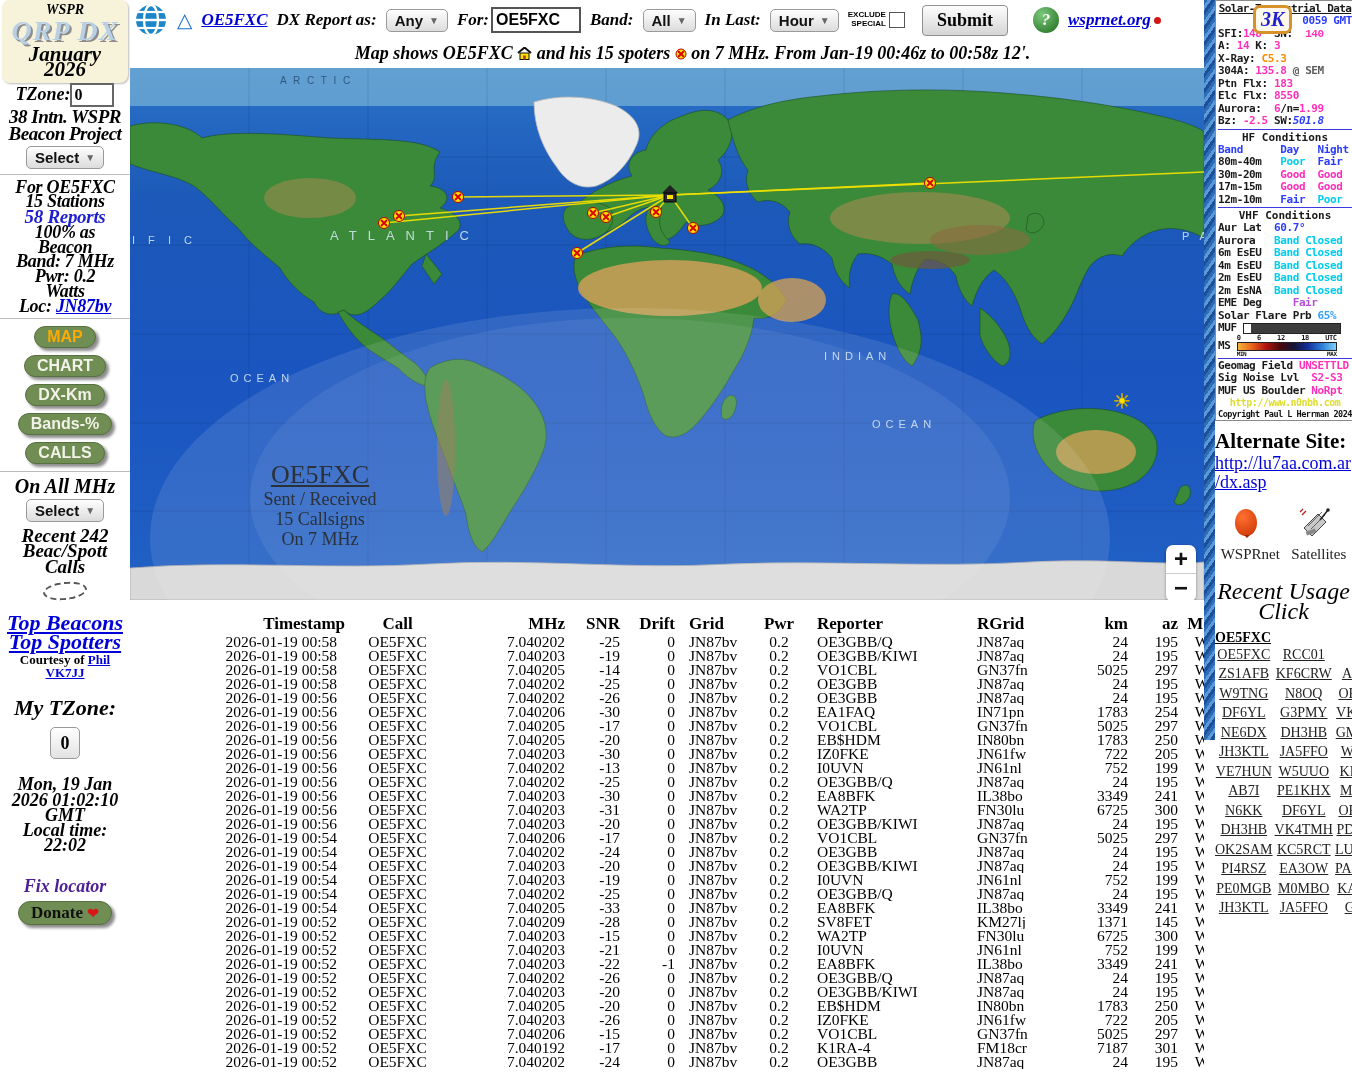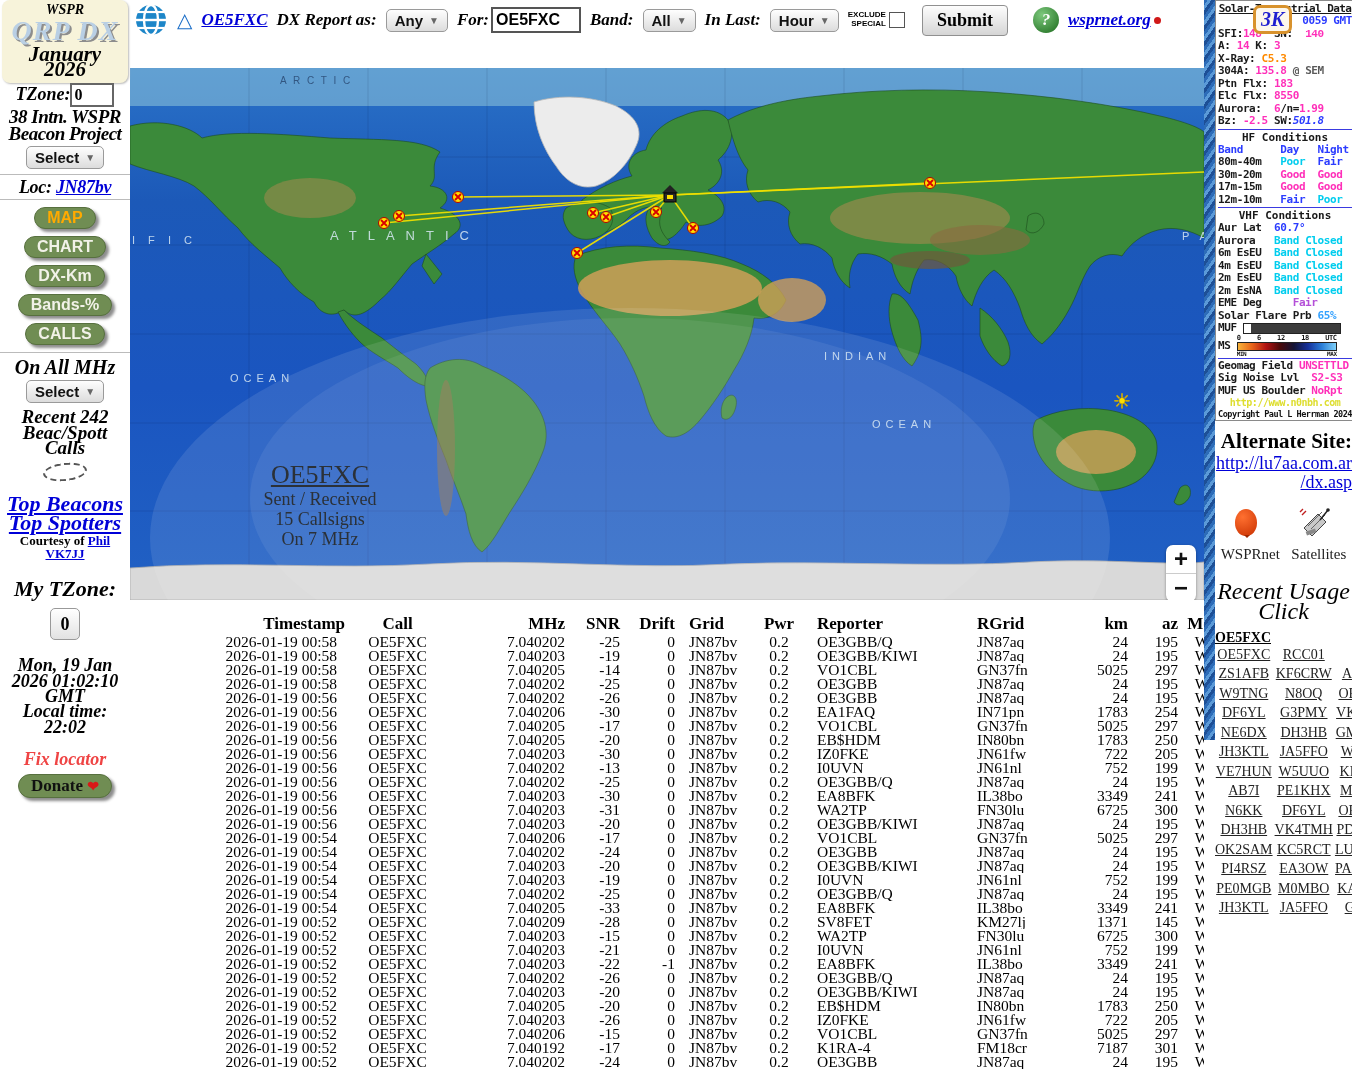--- a/index.html
+++ b/index.html
@@ -31,21 +31,21 @@
   .stats .rep{color:#1f1fd0;font-size:19px;}
   .onall{font:bold italic 20px "Liberation Serif",serif;line-height:.9;}
   .recent{font:bold italic 19px "Liberation Serif",serif;line-height:.8;margin-top:6px;}
   .spinner{width:40px;height:14px;border:2px dashed #555;border-radius:50%;margin:8px auto 2px;transform:rotate(-6deg);}
   .tops{font:bold italic 22px "Liberation Serif",serif;line-height:.85;margin-top:14px;}
   .court{font:bold 13px "Liberation Serif",serif;margin-top:2px;line-height:1;}
   .mytz{font:bold italic 22px "Liberation Serif",serif;margin-top:16px;}
   .tzbtn{display:block;margin:6px auto;width:30px;height:32px;background:linear-gradient(#fff,#e2e2e2);
          border:1px solid #999;border-radius:5px;font:bold 18px "Liberation Serif",serif;}
   .gmt{font:bold italic 18px "Liberation Serif",serif;line-height:.85;margin-top:18px;}
-  .fixloc{font:bold italic 18px "Liberation Serif",serif;color:#ef4444;margin-top:14px;cursor:pointer;}
+  .fixloc{font:bold italic 18px "Liberation Serif",serif;color:#4c1d95;margin-top:22px;cursor:pointer;}
   .donate{margin-top:4px;font:bold 17px "Liberation Serif",serif;color:#101010;}
   .donate .hrt{color:#d81818;font-size:14px;}
 
   
   #hdr{position:absolute;left:130px;top:0;width:1125px;height:68px;z-index:7;}
   #hdr-row{display:flex;align-items:center;gap:9px;padding-top:3px;padding-left:4px;}
   .hlbl{font:bold italic 17px "Liberation Serif",serif;white-space:nowrap;}
   .hlink{font:bold italic 17px "Liberation Serif",serif;}
   #for-input{width:80px;height:22px;border:2px solid #555;font:bold 16px "Liberation Sans",sans-serif;padding:0 3px;}
   .excl{font:bold 8px "Liberation Sans",sans-serif;line-height:1.1;text-align:right;}
@@ -93,21 +93,21 @@
   .mufbar{display:inline-block;width:96px;height:9px;background:#3c3c3c;border:1px solid #222;vertical-align:middle;position:relative;}
   .mufbar i{position:absolute;left:0;top:0;height:100%;width:7%;background:#fff;}
   .mswrap{display:inline-block;vertical-align:middle;width:100px;}
   .msticks{display:flex;justify-content:space-between;font-size:7px;line-height:7px;}
   .msbar{height:7px;border:1px solid #222;
      background:linear-gradient(90deg,#f7b23a,#e8641a,#b01212,#4a0a0a,#141436,#16309a,#2b7fd8,#7fd0f8);}
   .msmm{display:flex;justify-content:space-between;font-size:6px;line-height:6px;}
   .s-url{text-align:center;color:#dede30;font-size:10px;letter-spacing:-.5px;line-height:12px;}
   .s-copy{text-align:center;color:#111;font:bold 8.5px "DejaVu Sans Mono",monospace;letter-spacing:-.5px;line-height:10px;}
 
-  #alt{margin:8px 0 0 11px;text-align:right;font-family:"Liberation Serif",serif;}
+  #alt{margin:8px 0 0 11px;text-align:left;font-family:"Liberation Serif",serif;}
   #alt .t{font-weight:bold;font-size:21px;}
   #alt a{font-size:18px;line-height:1;}
   #icons-row{display:flex;justify-content:space-around;margin:14px 0 0 11px;align-items:flex-end;}
   .balloon{width:22px;height:27px;background:radial-gradient(circle at 35% 30%,#ff7030,#c83000);border-radius:50% 50% 48% 48%;position:relative;}
   .balloon:after{content:"";position:absolute;left:9px;bottom:-5px;border:3px solid transparent;border-top-color:#a02800;}
   .icap{font:15px "Liberation Serif",serif;color:#222;}
   #icons-cap{display:flex;justify-content:space-around;margin:10px 0 0 11px;}
   #courtesy{margin:12px 0 0 11px;text-align:center;font:italic 13px "Liberation Serif",serif;color:#222;line-height:1.15;}
   #usage{margin:18px 0 0 11px;text-align:center;}
   #usage .t{font:italic 24px "Liberation Serif",serif;line-height:.85;}
@@ -134,20 +134,30 @@
     </div>
     <div class="proj">
       <div>38 Intn. WSPR</div>
       <div>Beacon Project</div>
     </div>
     <button class="sel" style="margin-top:4px;">
       <span>Select</span>
         <span class="car">▼</span>
     </button>
     <hr>
+    <div class="stats" id="stats-block">
+        <div>For OE5FXC</div>
+        <div>15 Stations</div>
+        <div class="rep">58 Reports</div>
+        <div>100% as</div>
+        <div>Beacon</div>
+        <div>Band: 7 MHz</div>
+        <div>Pwr: 0.2</div>
+        <div>Watts</div>
+      </div>
     <div class="stats">
       <span>Loc: </span><a>JN87bv</a>
     </div>
     <hr>
     <div id="view-buttons">
         <span class="pill" style="color: rgb(255, 170, 0);">MAP</span>
         <span class="pill">CHART</span>
         <span class="pill">DX-Km</span>
         <span class="pill">Bands-%</span>
         <span class="pill">CALLS</span>
@@ -216,20 +226,34 @@
       </button>
       <span class="excl">
         <span>EXCLUDE</span><br>
         <span>SPECIAL</span>
       </span>
       <span class="cbx" style="margin-left:-6px;"></span>
       <button id="submit" style="margin-left:8px;">Submit</button>
       <span id="qmark" style="margin-left:16px;">?</span>
       <a class="hlink"><span>wsprnet.org</span></a>
         <span class="reddot" style="margin-left:-6px;"></span>
+    </div>
+    <div id="subtitle">
+      <span>Map shows OE5FXC</span>
+      <svg width="15" height="13" viewBox="0 0 15 13" style="vertical-align:-1px;">
+        <path d="M1 6 L7.5 0.5 L14 6" fill="none" stroke="#111" stroke-width="2"></path>
+        <rect x="3" y="6" width="9" height="6.5" fill="#ffe000" stroke="#111" stroke-width="1"></rect>
+        <rect x="6.2" y="8.5" width="2.6" height="4" fill="#b04000"></rect>
+      </svg>
+      <span>and his 15 spoters</span>
+      <svg width="12" height="12" viewBox="0 0 12 12" style="vertical-align:-1px;">
+        <circle cx="6" cy="6" r="5" fill="#ffe000" stroke="#c00000" stroke-width="1"></circle>
+        <path d="M3 3 L9 9 M9 3 L3 9" stroke="#d80000" stroke-width="1.8"></path>
+      </svg>
+      <span>on 7 MHz. From Jan-19 00:46z to 00:58z 12'.</span>
     </div>
   </div>
   <div id="badge3k">3K</div>
 
   <div id="map">
     <svg id="map-svg" width="1074" height="532" viewBox="0 0 1074 532">
       <defs>
         <linearGradient id="og" x1="0" y1="0" x2="0" y2="1">
           <stop offset="0" stop-color="#2a72c8"></stop>
             <stop offset="0.25" stop-color="#1c59b8"></stop>

